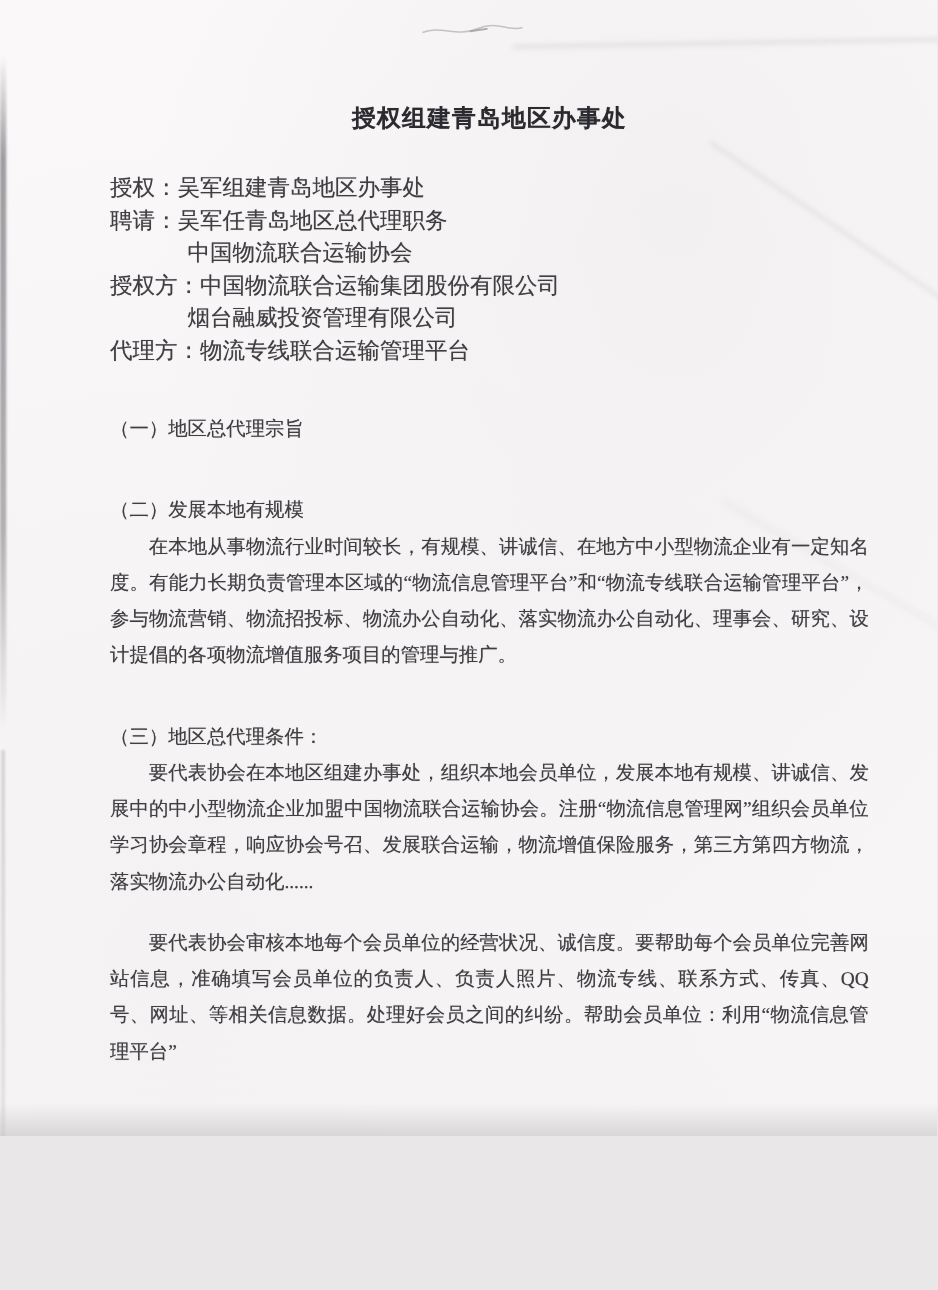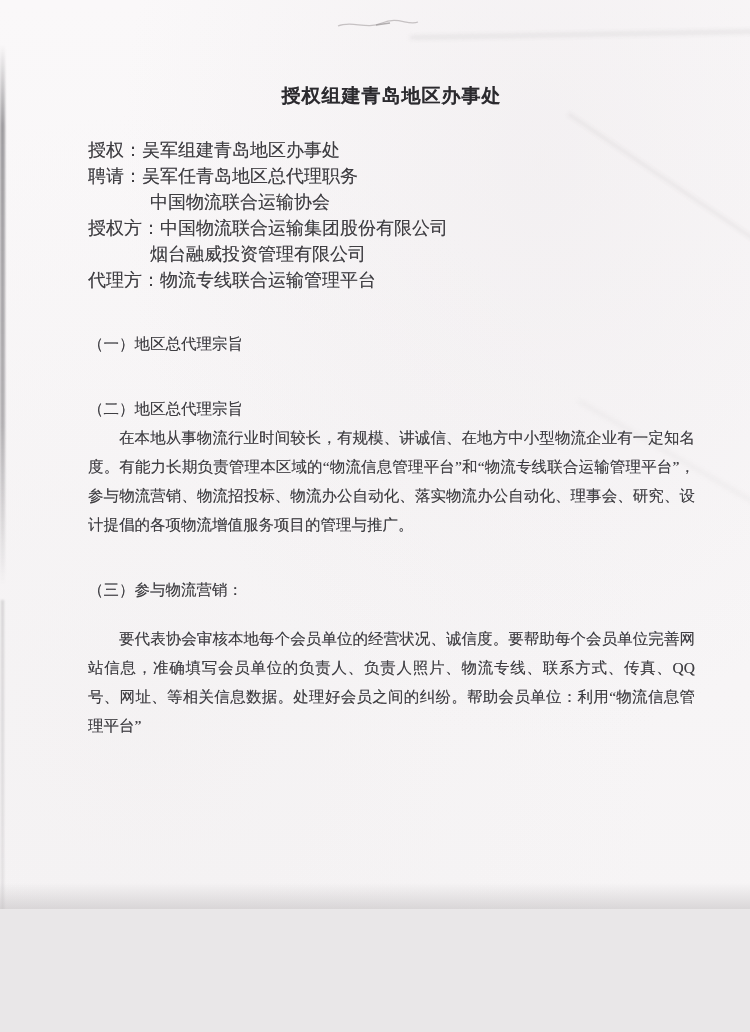--- a/index.html
+++ b/index.html
@@ -107,24 +107,25 @@
       <div class="meta-row"><span>聘请：</span><span>吴军任青岛地区总代理职务</span></div>
       <div class="meta-row cont"><span>中国物流联合运输协会</span></div>
       <div class="meta-row"><span>授权方：</span><span>中国物流联合运输集团股份有限公司</span></div>
       <div class="meta-row cont"><span>烟台融威投资管理有限公司</span></div>
       <div class="meta-row"><span>代理方：</span><span>物流专线联合运输管理平台</span></div>
     </div>
 
     <div class="body-block">
       <div class="sec-heading">（一）地区总代理宗旨</div>
 
-      <div class="sec-heading">（二）地区总代理宗旨</div>
+      <div class="sec-heading">（二）发展本地有规模</div>
       <p>在本地从事物流行业时间较长，有规模、讲诚信、在地方中小型物流企业有一定知名度。有能力长期负责管理本区域的“物流信息管理平台”和“物流专线联合运输管理平台”，参与物流营销、物流招投标、物流办公自动化、落实物流办公自动化、理事会、研究、设计提倡的各项物流增值服务项目的管理与推广。</p>
 
-      <div class="sec-heading">（三）参与物流营销：</div>
+      <div class="sec-heading">（三）地区总代理条件：</div>
+      <p>要代表协会在本地区组建办事处，组织本地会员单位，发展本地有规模、讲诚信、发展中的中小型物流企业加盟中国物流联合运输协会。注册“物流信息管理网”组织会员单位学习协会章程，响应协会号召、发展联合运输，物流增值保险服务，第三方第四方物流，落实物流办公自动化......</p>
       <p class="p-extra">要代表协会审核本地每个会员单位的经营状况、诚信度。要帮助每个会员单位完善网站信息，准确填写会员单位的负责人、负责人照片、物流专线、联系方式、传真、QQ 号、网址、等相关信息数据。处理好会员之间的纠纷。帮助会员单位：利用“物流信息管理平台”</p>
     </div>
 
   </div>
 
   <div class="footer">第 1 页 共 3 页</div>
 
 </div>
 
 </body></html>

